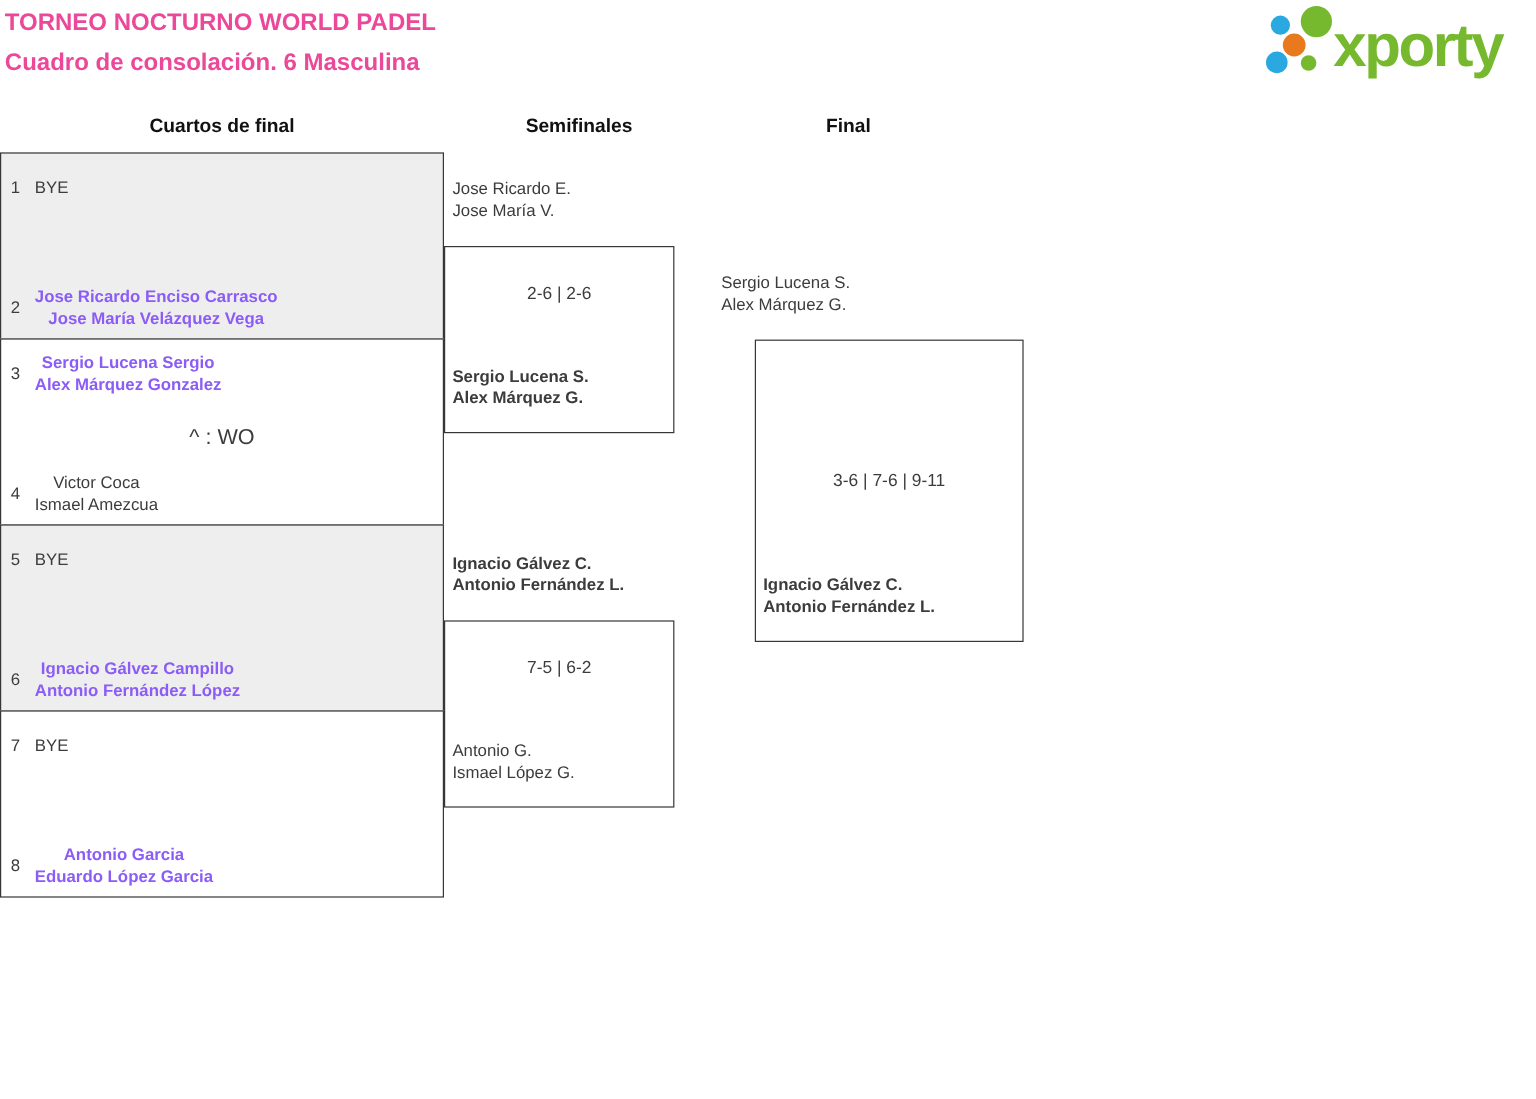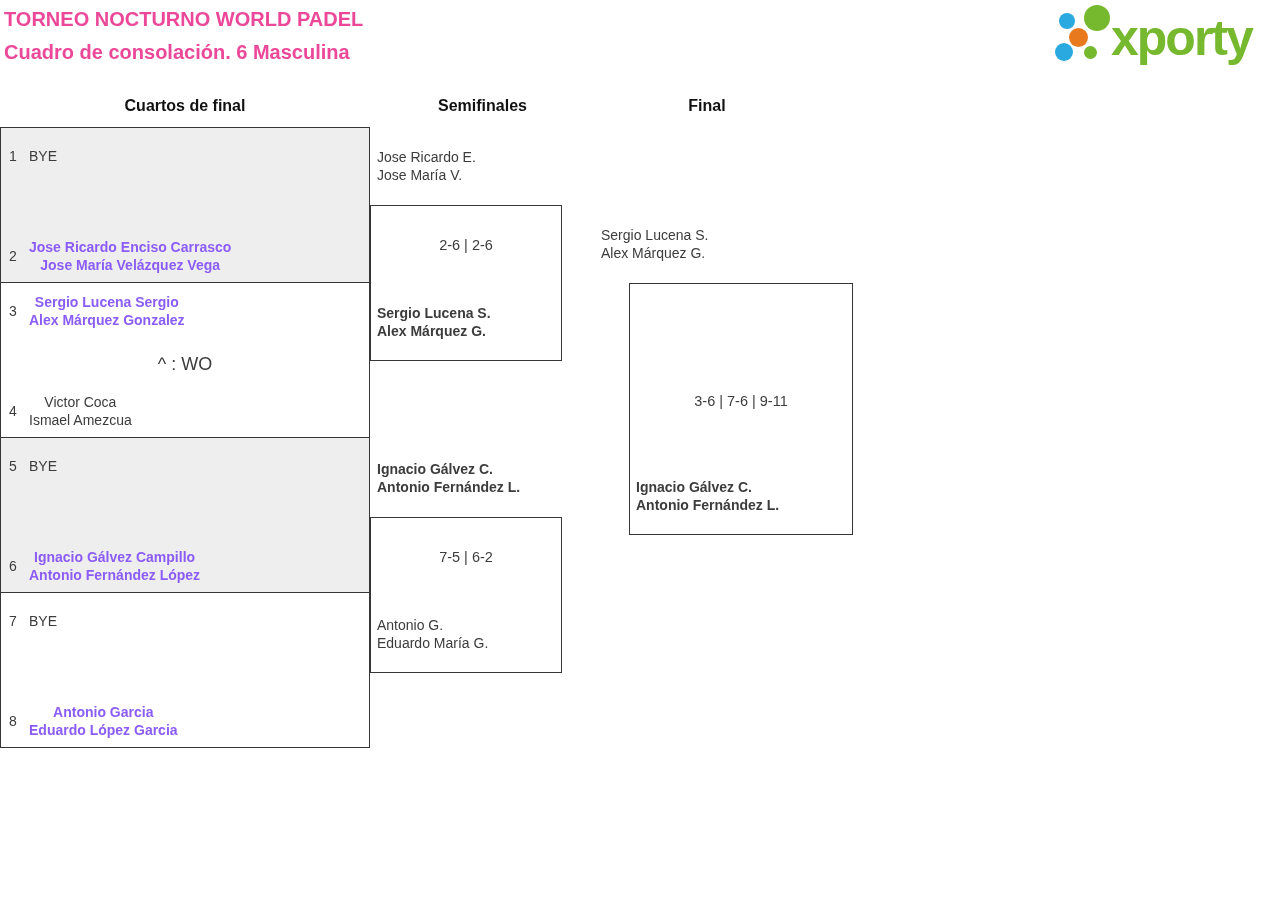--- a/index.html
+++ b/index.html
@@ -170,21 +170,21 @@
   </div>
 
   <div class="team-above ta-sf2 winner">
     <div>Ignacio Gálvez C.</div>
     <div>Antonio Fernández L.</div>
   </div>
   <div class="box sf sf2">
     <div class="score">7-5 | 6-2</div>
     <div class="team-inbox">
       <div>Antonio G.</div>
-      <div>Eduardo María G.</div>
+      <div>Ismael López G.</div>
     </div>
   </div>
 
   <div class="team-above ta-f">
     <div>Sergio Lucena S.</div>
     <div>Alex Márquez G.</div>
   </div>
   <div class="box final-box">
     <div class="score">3-6 | 7-6 | 9-11</div>
     <div class="team-inbox winner">

